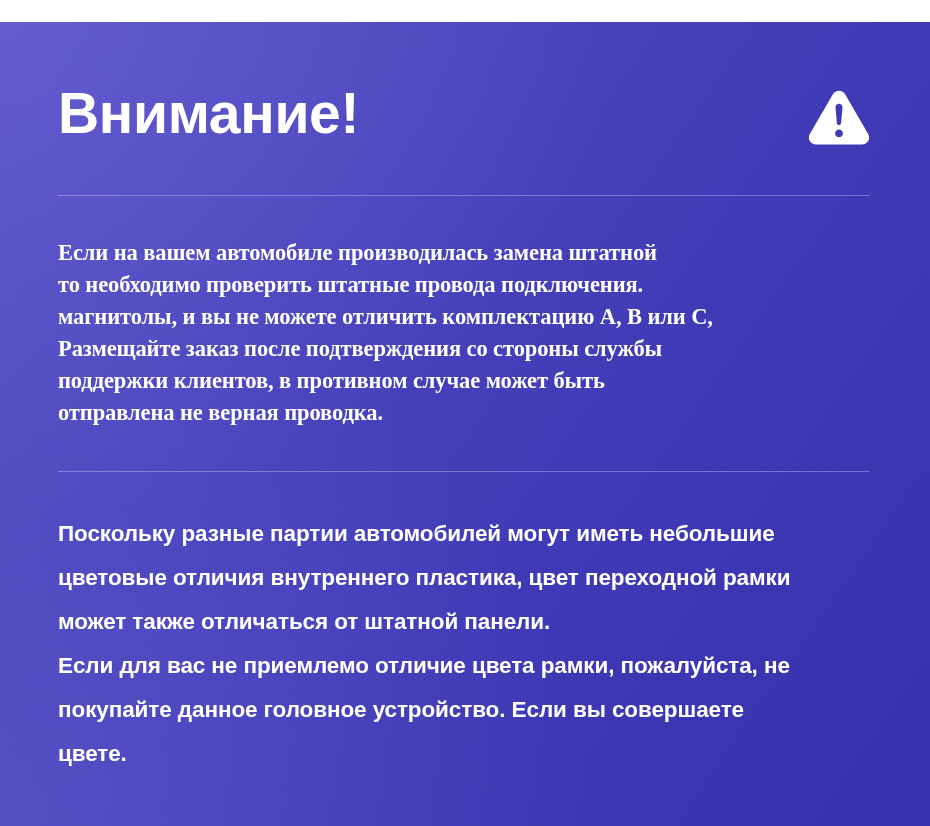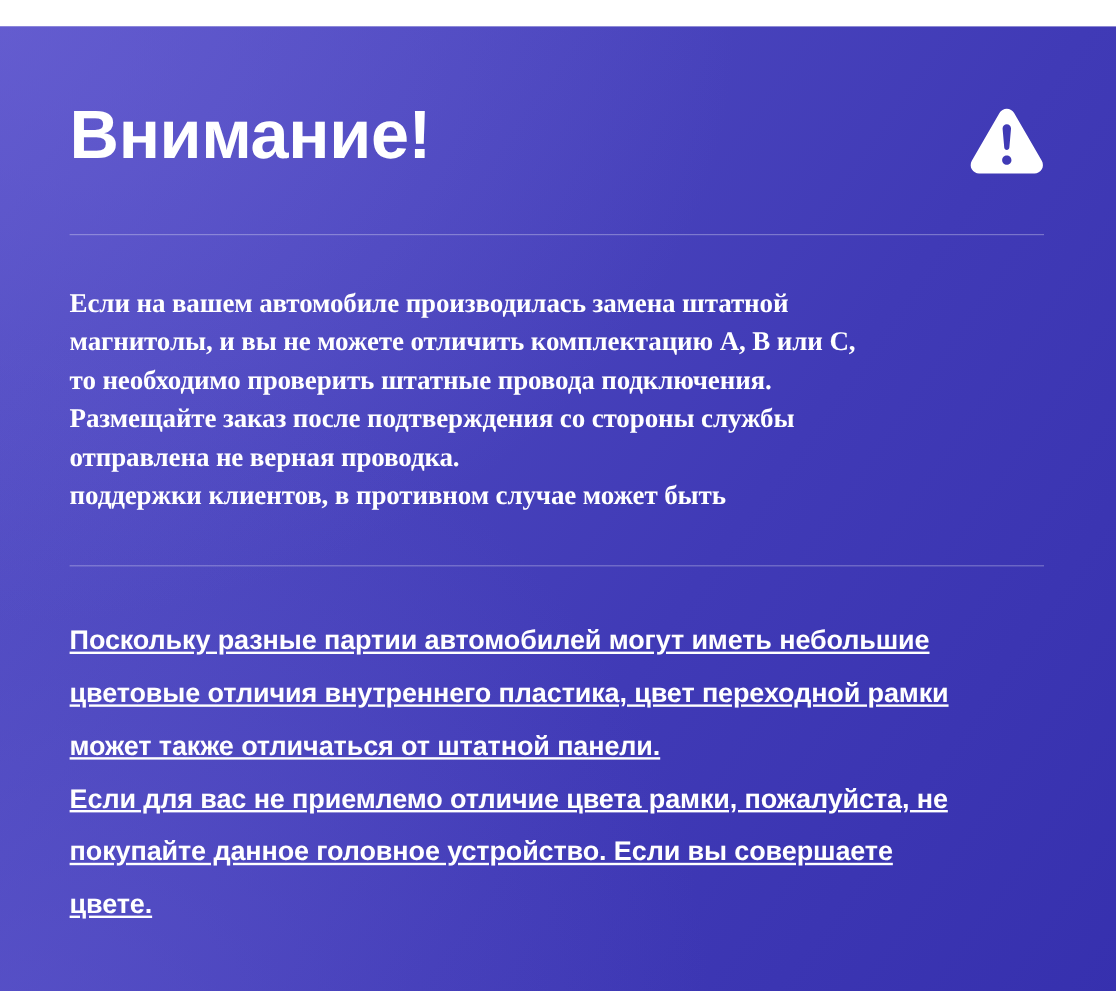--- a/index.html
+++ b/index.html
@@ -78,21 +78,20 @@
     font-size: 22.5px;
     line-height: 32px;
     letter-spacing: -0.1px;
     font-family: Liberation Serif, serif;
   }
   .block-2 { top: 490px; }
   .block-2 p {
     font-size: 22.5px;
     line-height: 44px;
     letter-spacing: -0.1px;
-    text-decoration: underline;
   }
 </style>
 </head>
 <body>
 
 <div id="page">
 
   <div class="header">
     <h1 class="title">Внимание!</h1>
 
@@ -126,25 +125,25 @@
           Z
         "></path>
       </svg>
     </span>
   </div>
 
   <div class="divider top"></div>
 
   <div class="block block-1">
     <p>Если на вашем автомобиле производилась замена штатной</p>
+    <p>то необходимо проверить штатные провода подключения.</p>
     <p>магнитолы, и вы не можете отличить комплектацию A, B или C,</p>
-    <p>то необходимо проверить штатные провода подключения.</p>
     <p>Размещайте заказ после подтверждения со стороны службы</p>
+    <p>поддержки клиентов, в противном случае может быть</p>
     <p>отправлена не верная проводка.</p>
-    <p>поддержки клиентов, в противном случае может быть</p>
   </div>
 
   <div class="divider mid"></div>
 
   <div class="block block-2">
     <p>Поскольку разные партии автомобилей могут иметь небольшие</p>
     <p>цветовые отличия внутреннего пластика, цвет переходной рамки</p>
     <p>может также отличаться от штатной панели.</p>
     <p>Если для вас не приемлемо отличие цвета рамки, пожалуйста, не</p>
     <p>покупайте данное головное устройство. Если вы совершаете</p>

